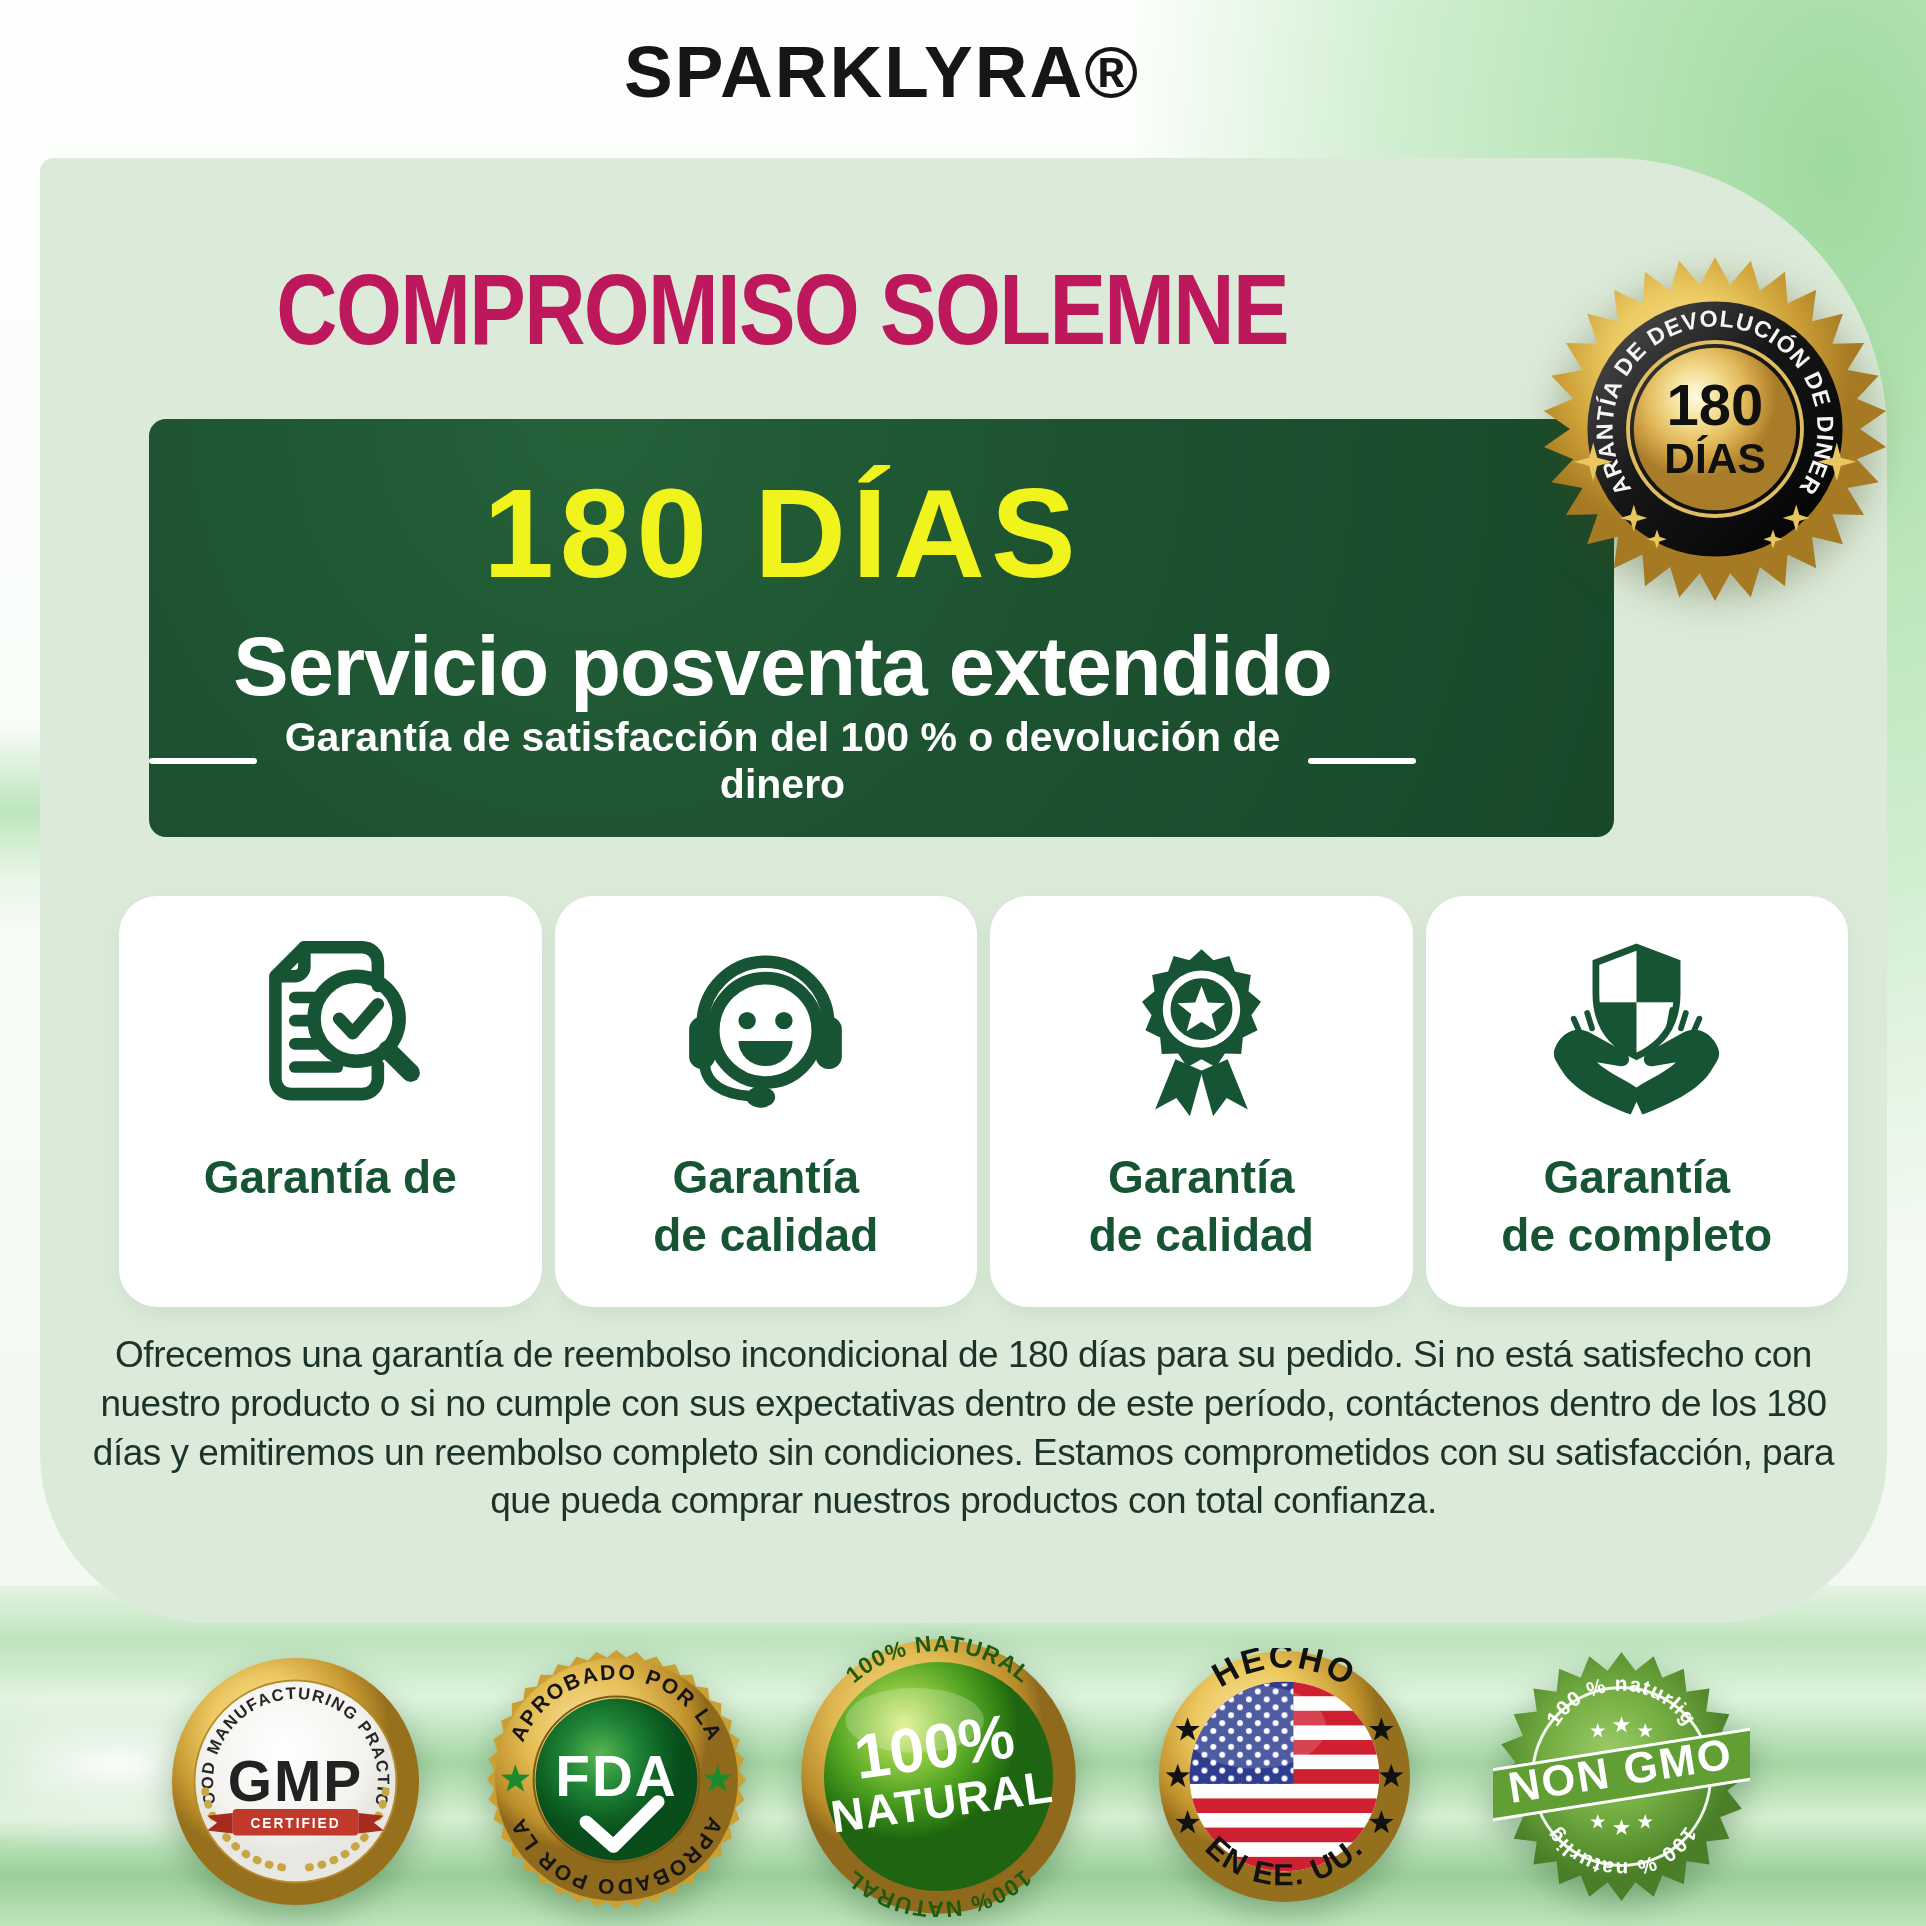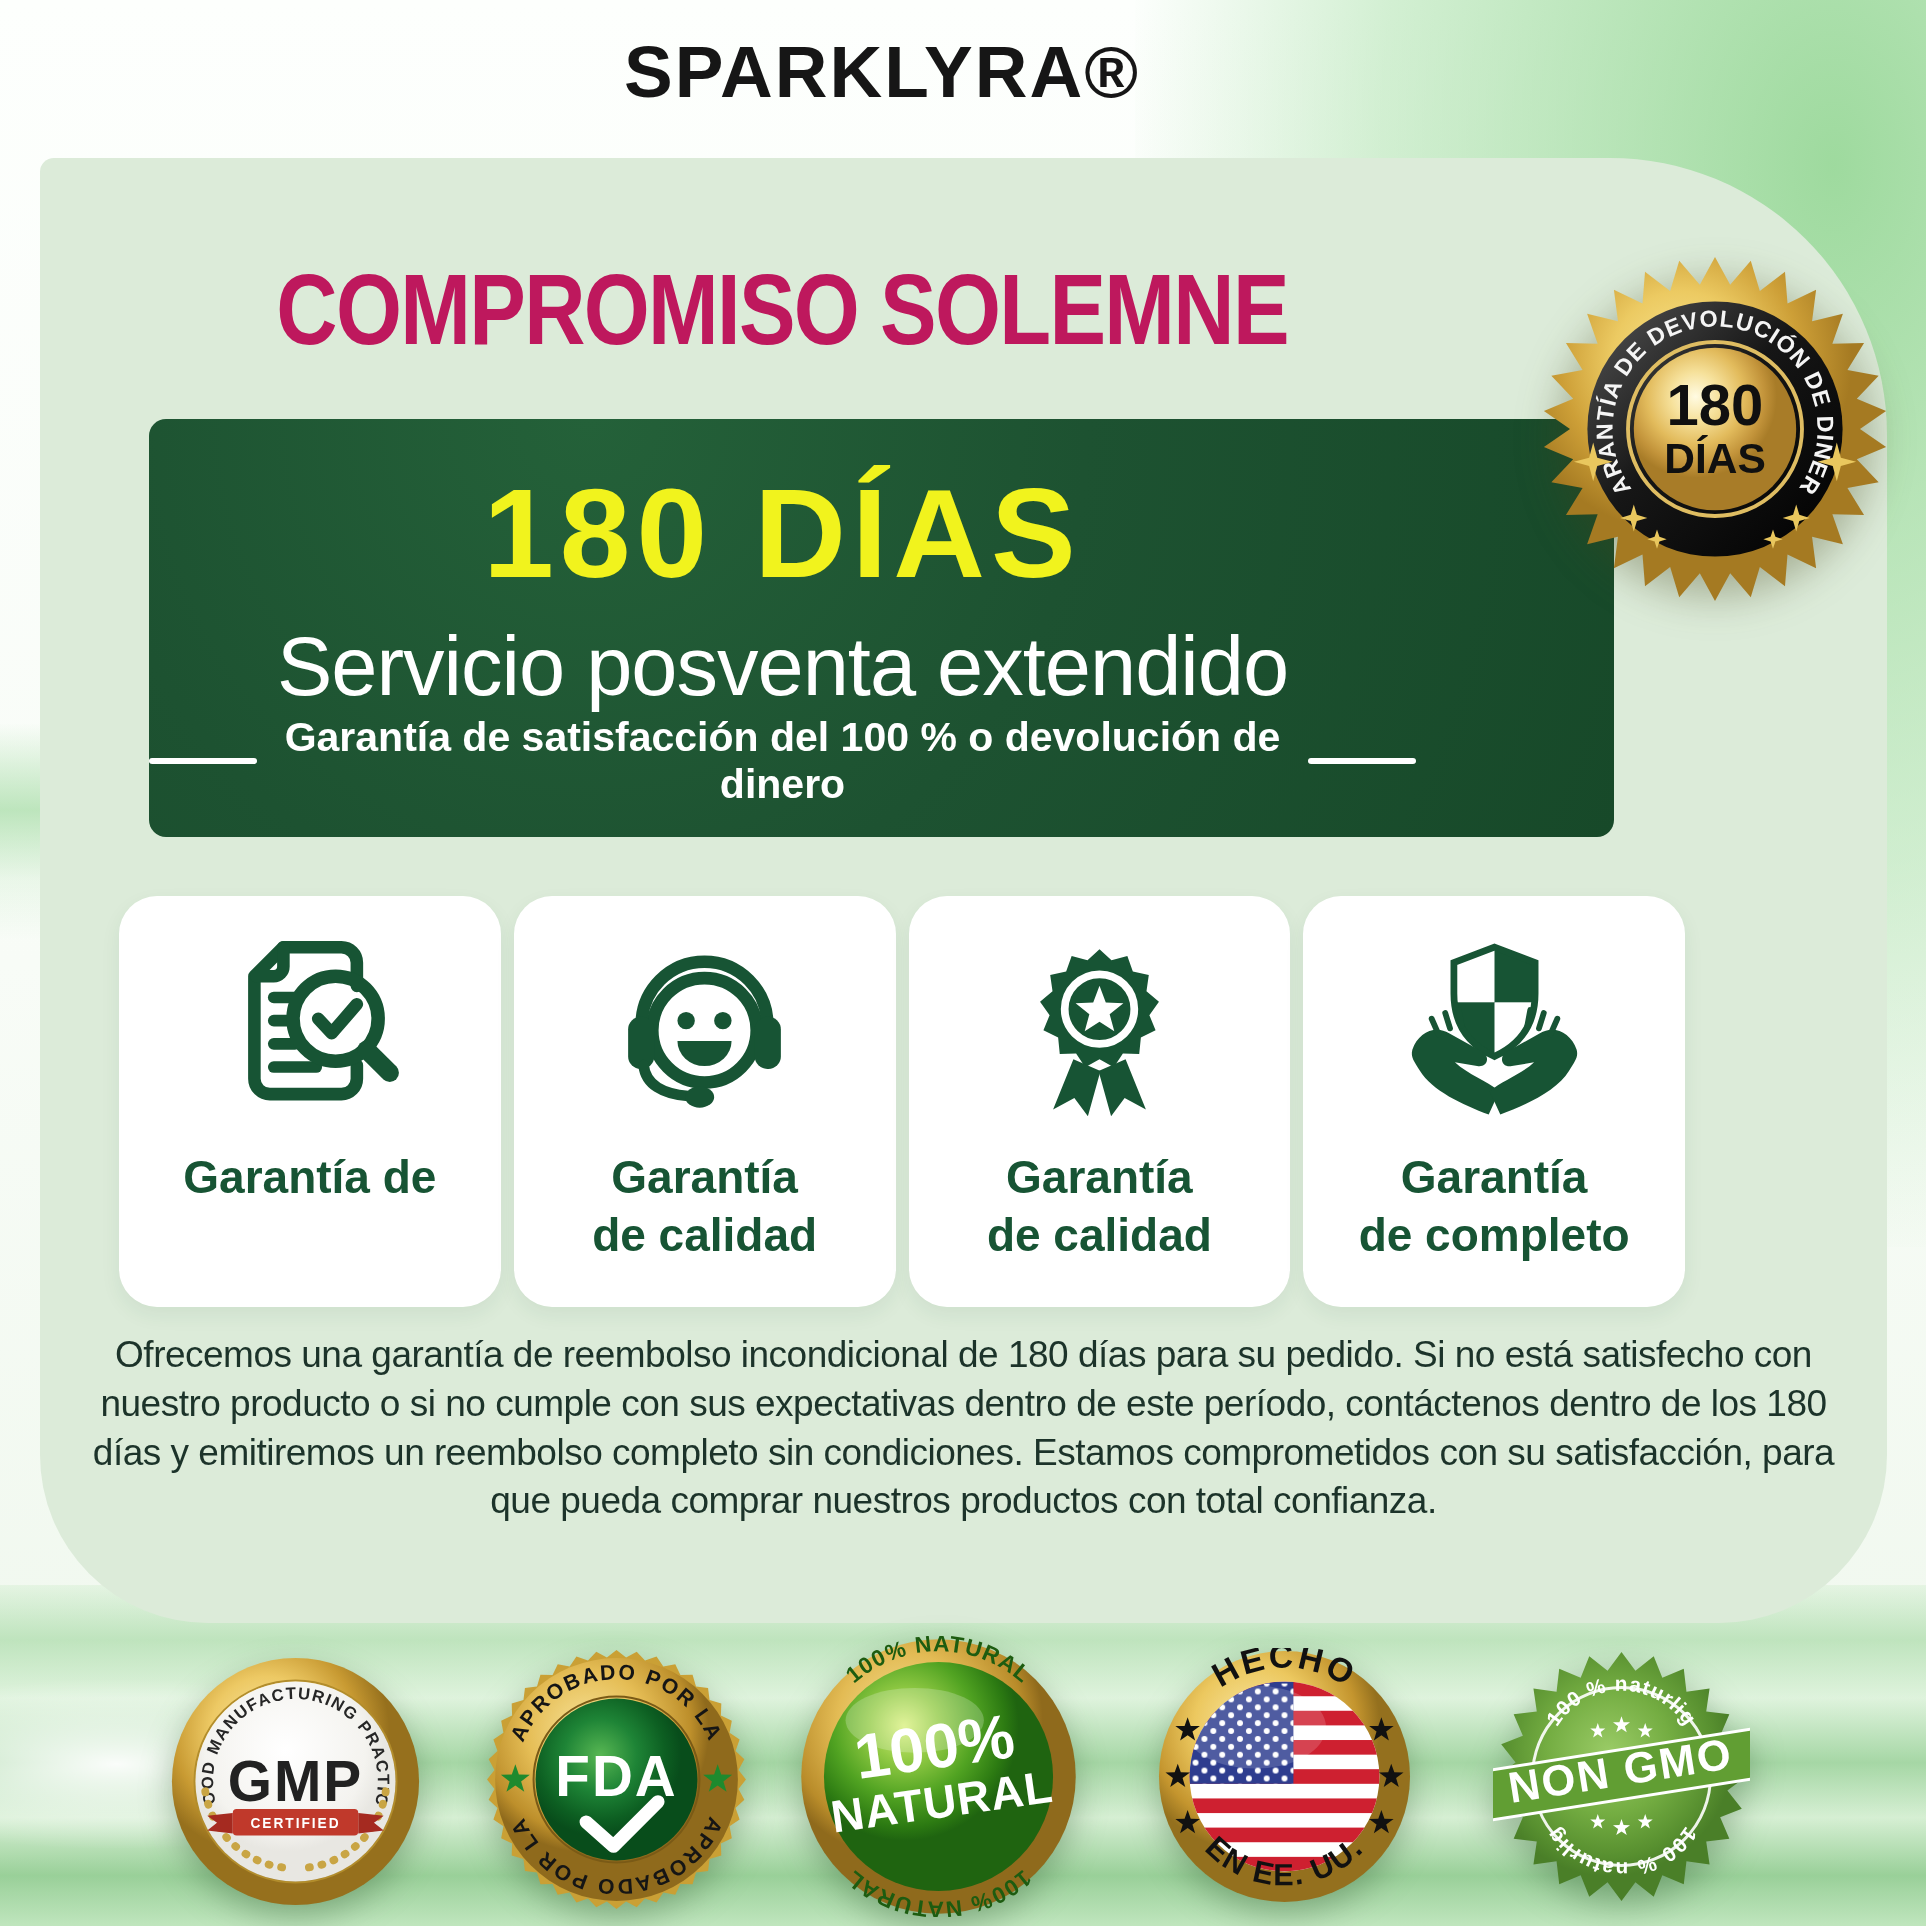--- a/index.html
+++ b/index.html
@@ -30,29 +30,29 @@
         background:#dcebd9;border-radius:14px 277px 168px 168px;}
 
   .heading{position:absolute;top:26px;left:0;width:1485px;text-align:center;
         font-size:101px;font-weight:800;color:#be185d;white-space:nowrap;}
   .heading span{display:inline-block;transform:scaleX(.84);transform-origin:center;letter-spacing:-2px;}
 
   .promise{position:absolute;left:109px;top:261px;width:1465px;height:418px;
         background:radial-gradient(circle at 30% 0%,#246139 0%,#1d5231 45%,#174929 100%);
         border-radius:17px;box-sizing:border-box;padding:51px 198px 0 0;text-align:center;}
   .days{font-size:127px;font-weight:800;color:#f1f31d;letter-spacing:6px;line-height:1;}
-  .subtitle{margin-top:26px;font-size:83px;font-weight:400;color:#ffffff;letter-spacing:-1px;line-height:1.05;}
+  .subtitle{margin-top:26px;font-size:83px;font-weight:700;color:#ffffff;letter-spacing:-1px;line-height:1.05;}
   .tagline{margin-top:4px;display:flex;align-items:center;justify-content:center;gap:22px;
         color:#ffffff;font-size:41px;font-weight:700;}
   .tagline .bar{display:block;width:121px;height:6px;background:#ffffff;border-radius:3px;}
 
   .seal{position:absolute;left:1501px;top:97px;width:348px;height:348px;
         filter:drop-shadow(0 10px 18px rgba(70,70,25,.35));}
 
-  .guarantees{position:absolute;left:79px;top:738px;width:1566px;display:flex;gap:13px;}
+  .guarantees{position:absolute;left:79px;top:738px;width:1729px;display:flex;gap:13px;}
   .gcard{flex:1;height:411px;background:#ffffff;border-radius:38px;display:flex;flex-direction:column;
         align-items:center;box-shadow:0 8px 20px rgba(23,84,52,.07);}
   .gicon{margin-top:28px;width:203px;height:203px;}
   .glabel{margin-top:22px;text-align:center;font-size:46px;font-weight:700;color:#175434;line-height:1.26;}
 
   .paragraph{position:absolute;left:22px;right:22px;top:1173px;margin:0;text-align:center;
         font-size:37px;line-height:1.32;font-weight:500;color:#1c332a;letter-spacing:-0.5px;}
 
   .badges{position:absolute;left:0;top:1624px;width:1927px;height:303px;}
   .badge{position:absolute;filter:drop-shadow(0 12px 16px rgba(40,80,40,.35));}

